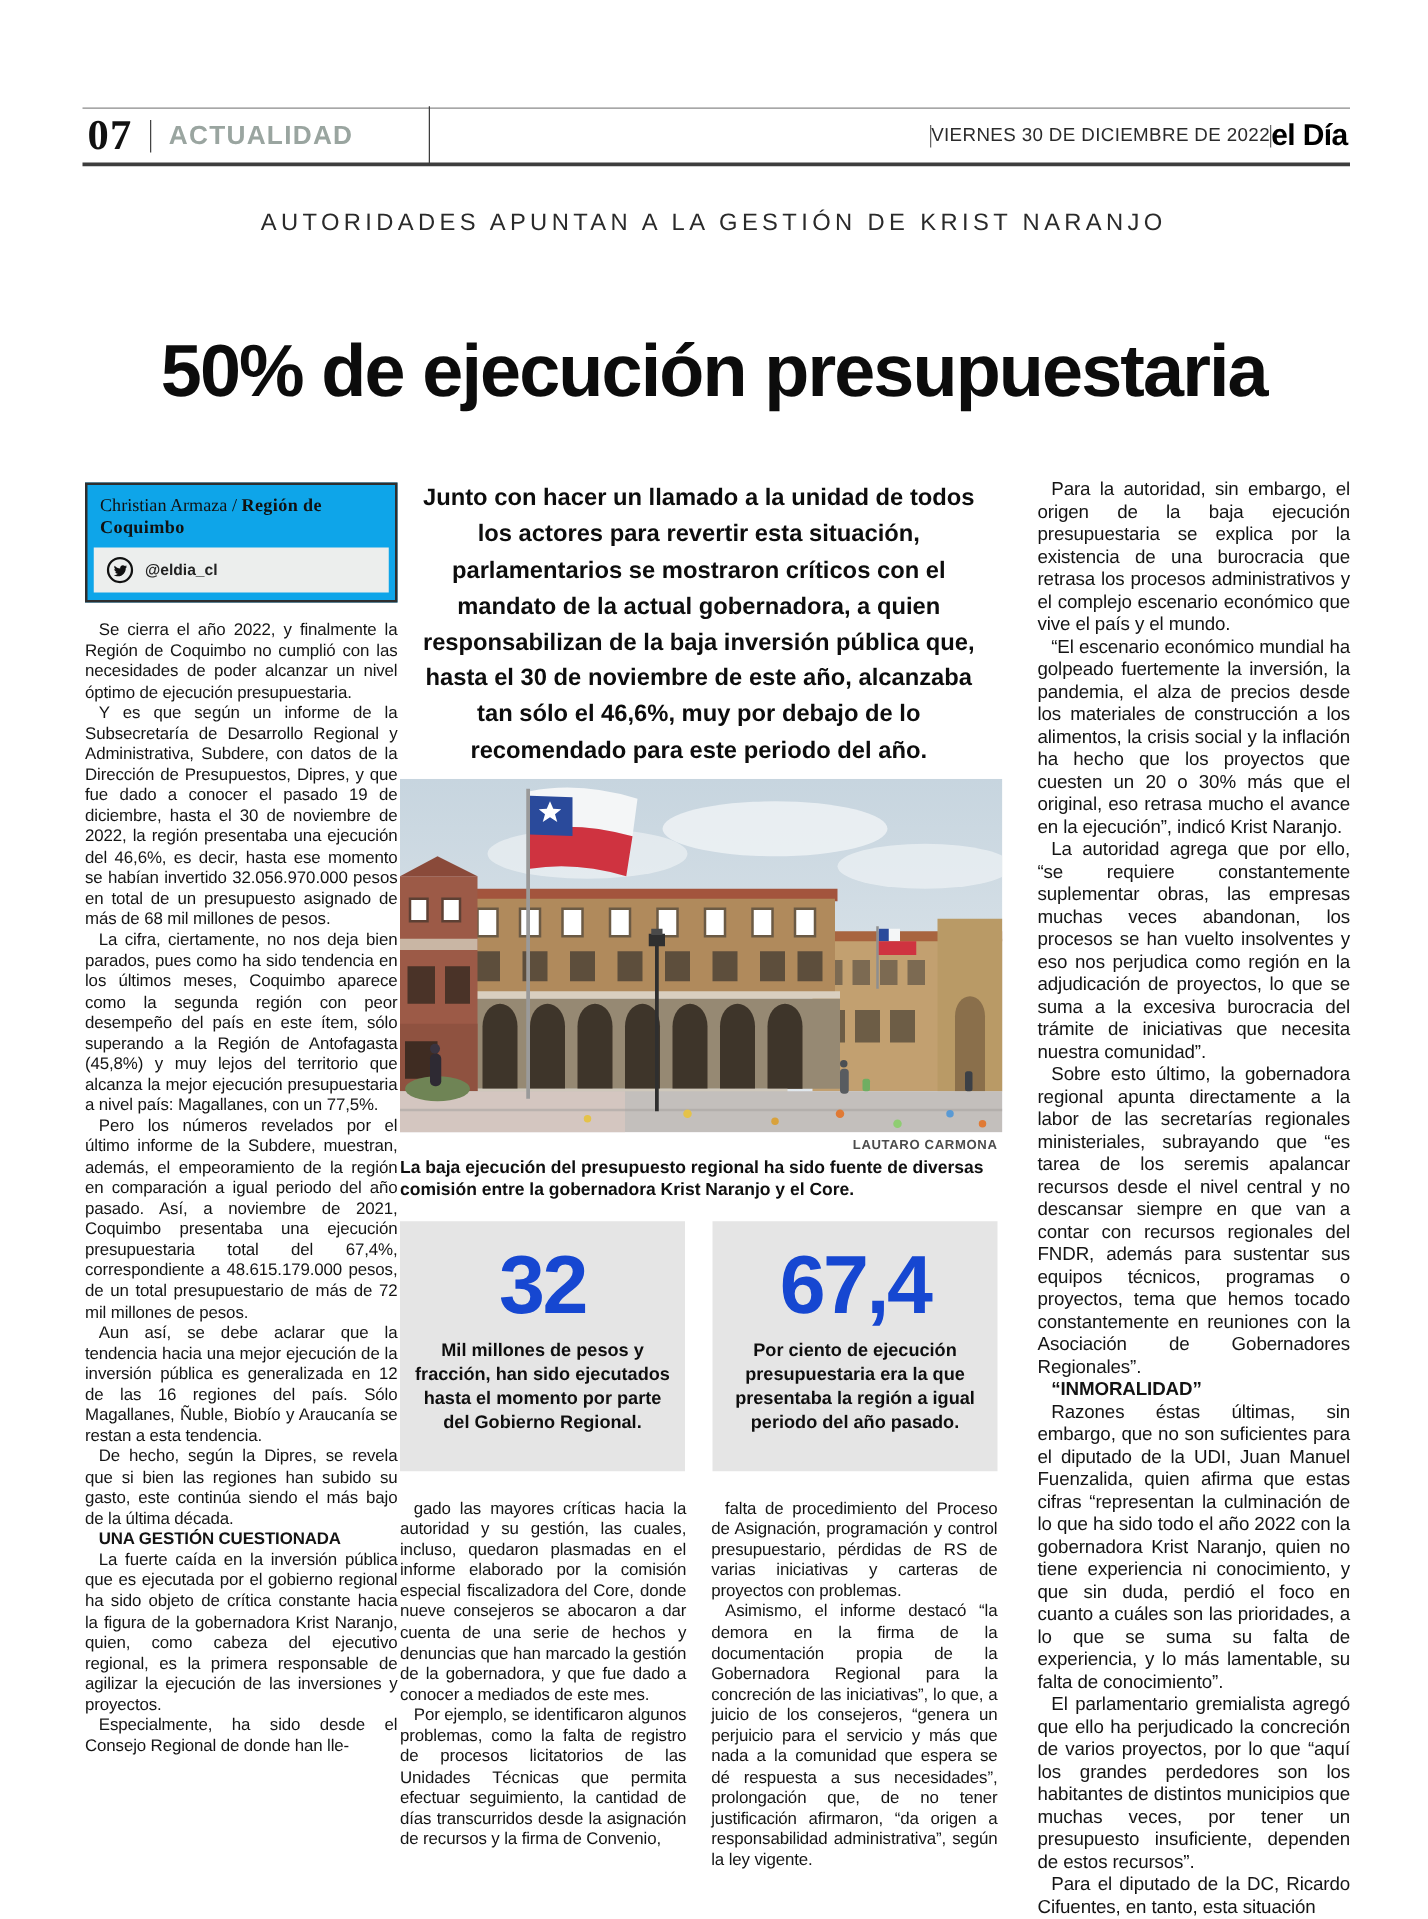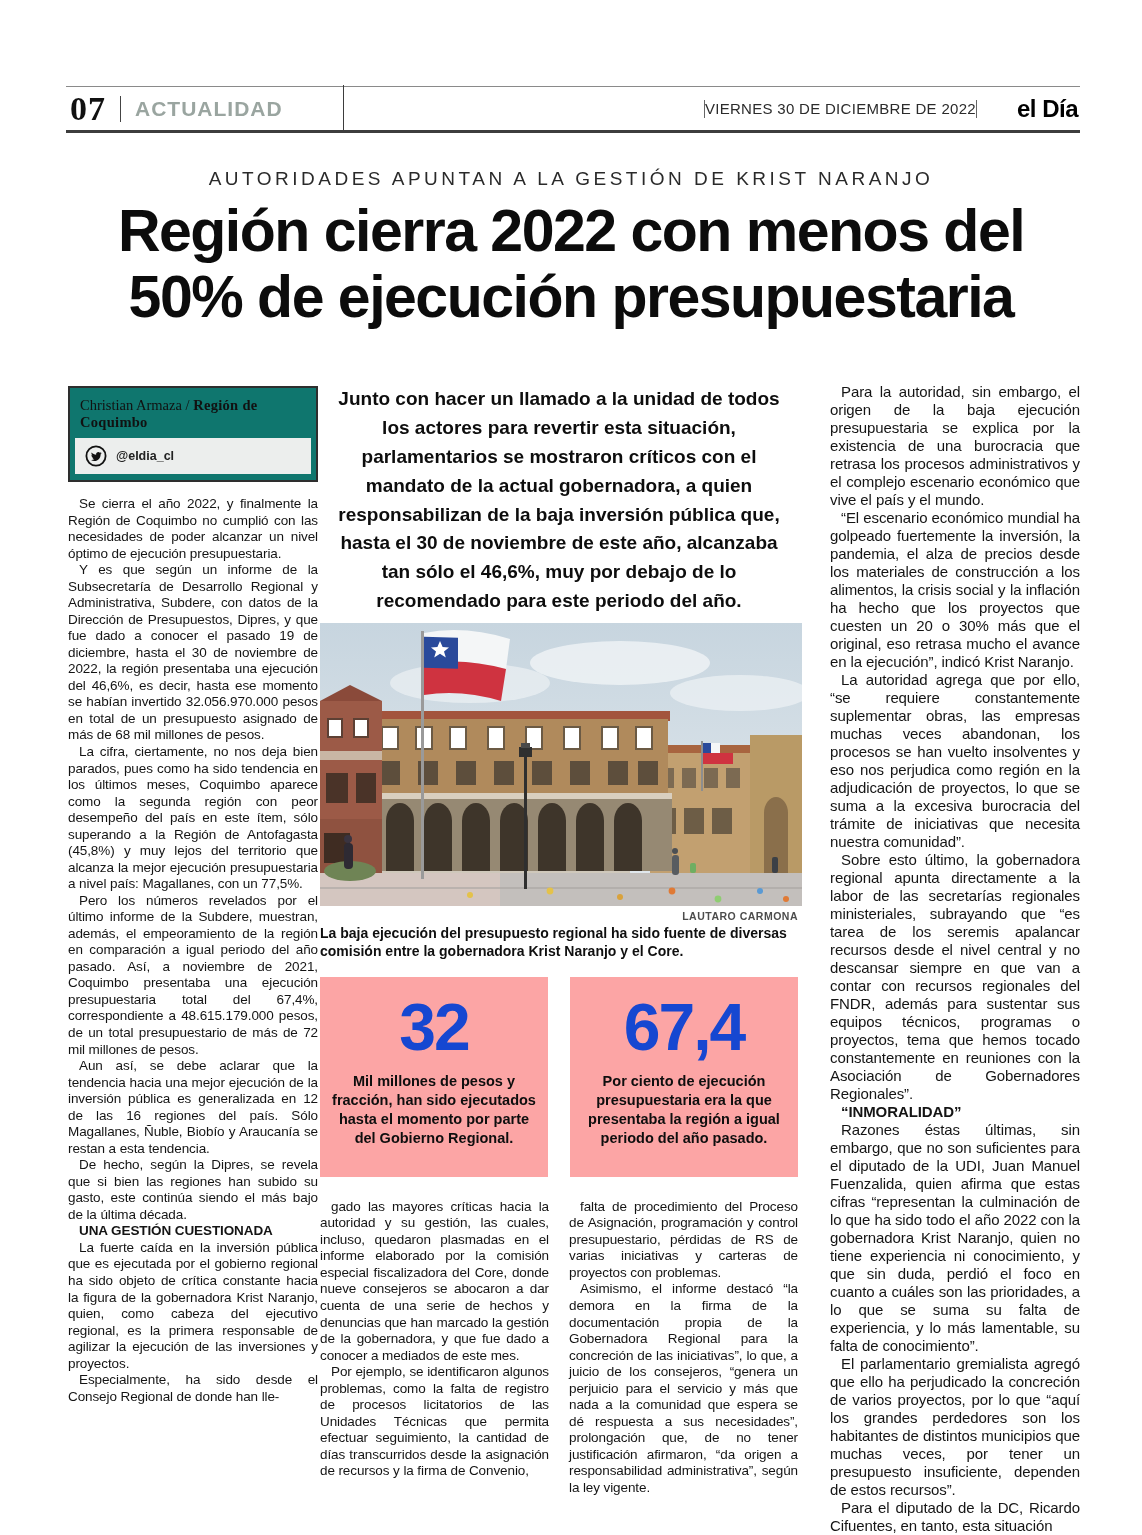--- a/index.html
+++ b/index.html
@@ -23,21 +23,21 @@
   .masthead .thin-sep { width:1px; height:26px; background:#444; margin:0 14px; }
   .masthead .section {
     font-size:21px; font-weight:700; letter-spacing:1px; color:#9aa5a0;
   }
   .masthead .head-divider { width:1px; height:47px; background:#3d3d3d; margin-left:60px; }
   .masthead .right-side { margin-left:auto; display:flex; align-items:center; padding-right:2px; }
   .masthead .date {
     font-size:15px; color:#2b2b2b; letter-spacing:.3px;
   }
   .masthead .bar { width:1px; height:18px; background:#666; }
-  .masthead .brand { font-size:24px; font-weight:700; letter-spacing:-.5px; color:#000;margin-left:40px; }
+  .masthead .brand { font-size:24px; font-weight:700; letter-spacing:-.5px; color:#000; }
 
   
   .kicker {
     position:absolute; left:0; top:168px; width:1142px; text-align:center;
     font-size:19px; letter-spacing:3.5px; color:#2a2a2a; font-weight:400;
   }
   .headline {
     position:absolute; left:40px; top:198px; width:1062px; text-align:center;
     font-weight:700; font-size:59px; line-height:1.12; letter-spacing:-1.5px; color:#0c0c0c;
   }
@@ -52,21 +52,21 @@
     letter-spacing:-.1px; color:#141414; margin:0;
   }
   .col-right.bodytext p { font-size:15px; line-height:1.2; }
   .subhead {
     font-weight:700; font-size:17.5px; letter-spacing:-.2px; color:#0d0d0d;
     margin:16px 0 12px; text-indent:0;
   }
 
   
   .byline-box {
-    border:2px solid #2e2e2e; margin-bottom:14px; background:#0f766e;
+    border:2px solid #2e2e2e; margin-bottom:14px; background:#0ea5e9;
   }
   .byline-row1 {
     font-family:"Liberation Serif", serif; font-size:14.5px; padding:9px 10px 7px;
     color:#111;
   }
   .byline-row1 b { letter-spacing:.3px; }
   .byline-row2 {
     background:#eceeed; display:flex; align-items:center; gap:9px;
     padding:7px 10px; margin:0 5px 6px;
   }
@@ -80,21 +80,21 @@
   .photo-wrap { width:482px; height:283px; margin-top:7px; overflow:hidden; }
   .photo-credit {
     text-align:right; font-size:10.5px; font-weight:700; letter-spacing:.5px;
     color:#4c4c4c; margin-top:4px;
   }
   .photo-caption {
     font-weight:700; font-size:14px; line-height:1.28; color:#0f0f0f; margin-top:3px;
   }
   .stats-row { display:flex; gap:22px; margin-top:16px; }
   .stat-box {
-    width:230px; height:200px; background:#fca5a5; text-align:center;
+    width:230px; height:200px; background:#e5e5e5; text-align:center;
     padding:6px 12px 0;
   }
   .stat-value {
     font-weight:700; font-size:66px; letter-spacing:-2px; color:#1647d1;
     line-height:1.35;
   }
   .stat-desc { font-weight:700; font-size:14.5px; line-height:1.32; color:#0e0e0e; }
   .mid-cols { display:flex; gap:20px; margin-top:22px; }
   .mid-col { width:231px; }
 </style>
@@ -111,21 +111,21 @@
     <span class="right-side">
       <span class="bar"></span>
       <span class="date">VIERNES 30 DE DICIEMBRE DE 2022</span>
       <span class="bar"></span>
       <span class="brand">el Día</span>
     </span>
   </div>
 
   <div class="kicker">AUTORIDADES APUNTAN A LA GESTIÓN DE KRIST NARANJO</div>
   <h1 class="headline">
-    <span>Región cierra 2022 con menos del</span><br>
+    <br>
     <span>50% de ejecución presupuestaria</span>
   </h1>
 
   <div class="col-left bodytext">
     <div class="byline-box">
       <div class="byline-row1">
         <span>Christian Armaza</span>
         <span>/</span>
         <b>Región de Coquimbo</b>
       </div>

